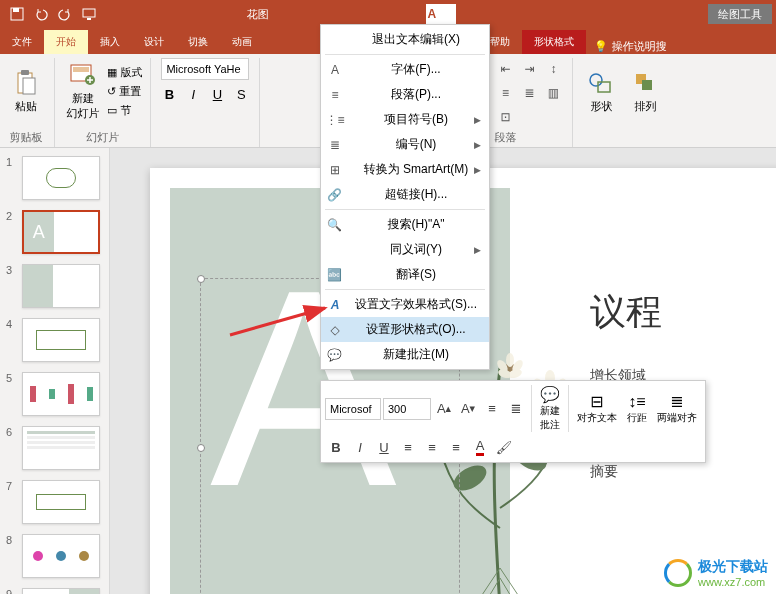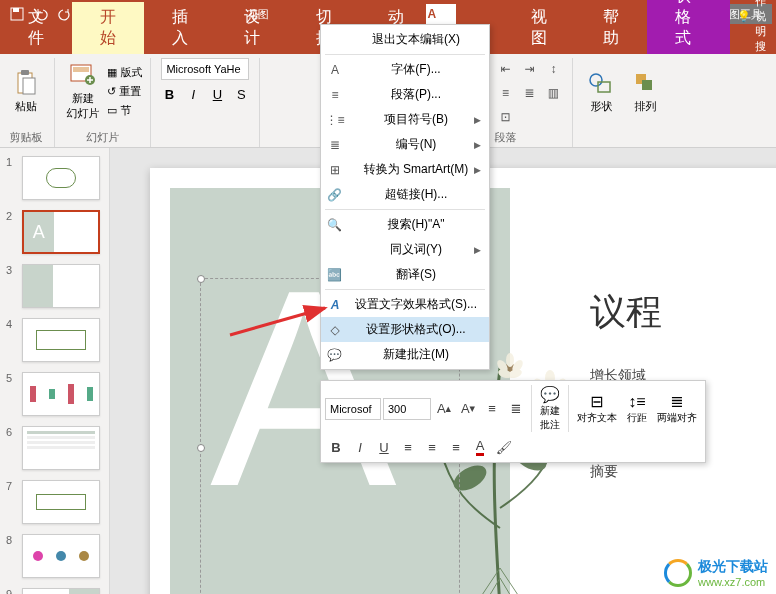--- a/index.html
+++ b/index.html
@@ -7,21 +7,21 @@
 
 .titlebar { height: 28px; background: #b7472a; display: flex; align-items: center; color: #fff; font-size: 11px; }
 .titlebar .qat { display: flex; align-items: center; gap: 2px; padding-left: 6px; }
 .titlebar .qat-btn { width: 22px; height: 22px; display: flex; align-items: center; justify-content: center; cursor: pointer; }
 .titlebar .doc-title { flex: 1; text-align: center; }
 .titlebar .tool-tab { background: #7a7a7a; padding: 0 10px; height: 20px; display: flex; align-items: center; margin-right: 4px; font-size: 11px; }
 .titlebar .selected-preview { width: 30px; height: 20px; background: #fff; margin-left: 10px; display: flex; align-items: center; padding: 2px; }
 .titlebar .selected-preview .letter { color: #b7472a; font-size: 12px; font-weight: bold; }
 
 .tabs { height: 26px; background: #b7472a; display: flex; align-items: flex-end; }
-.tab { padding: 5px 28px; color: #fff; font-size: 16px; cursor: pointer; }
+.tab { padding: 5px 12px; color: #fff; font-size: 10px; cursor: pointer; }
 .tab.active { background: #fef9c3; color: #b7472a; }
 .tell-me { display: flex; align-items: center; color: #fff; font-size: 11px; gap: 4px; padding: 0 8px; }
 
 .ribbon { height: 94px; background: #f3f2f1; border-bottom: 1px solid #d0d0d0; display: flex; padding: 4px 6px 0; gap: 8px; }
 .ribbon-group { display: flex; flex-direction: column; align-items: center; border-right: 1px solid #d8d8d8; padding-right: 8px; }
 .ribbon-group:last-child { border-right: none; }
 .ribbon-group-label { font-size: 11px; color: #666; margin-top: auto; padding-bottom: 2px; }
 .ribbon-row { display: flex; align-items: center; gap: 4px; }
 .big-btn { width: 40px; height: 66px; display: flex; flex-direction: column; align-items: center; justify-content: center; font-size: 11px; gap: 2px; cursor: pointer; }
 .big-btn .icon-box { width: 28px; height: 28px; display: flex; align-items: center; justify-content: center; }
@@ -124,21 +124,21 @@
 <div class="tabs">
   <div class="tab">文件</div>
   <div class="tab active">开始</div>
   <div class="tab">插入</div>
   <div class="tab">设计</div>
   <div class="tab">切换</div>
   <div class="tab">动画</div>
   <div style="width:170px"></div>
   <div class="tab">视图</div>
   <div class="tab">帮助</div>
-  <div class="tab" style="background:#a21caf;color:#fff">形状格式</div>
+  <div class="tab" style="background:#b91c1c;color:#fff">形状格式</div>
   <div class="tell-me">
     <span>💡</span>
     <span>操作说明搜</span>
   </div>
 </div>
 
 <div class="ribbon">
   <div class="ribbon-group">
     <div class="big-btn">
       <div class="icon-box">

